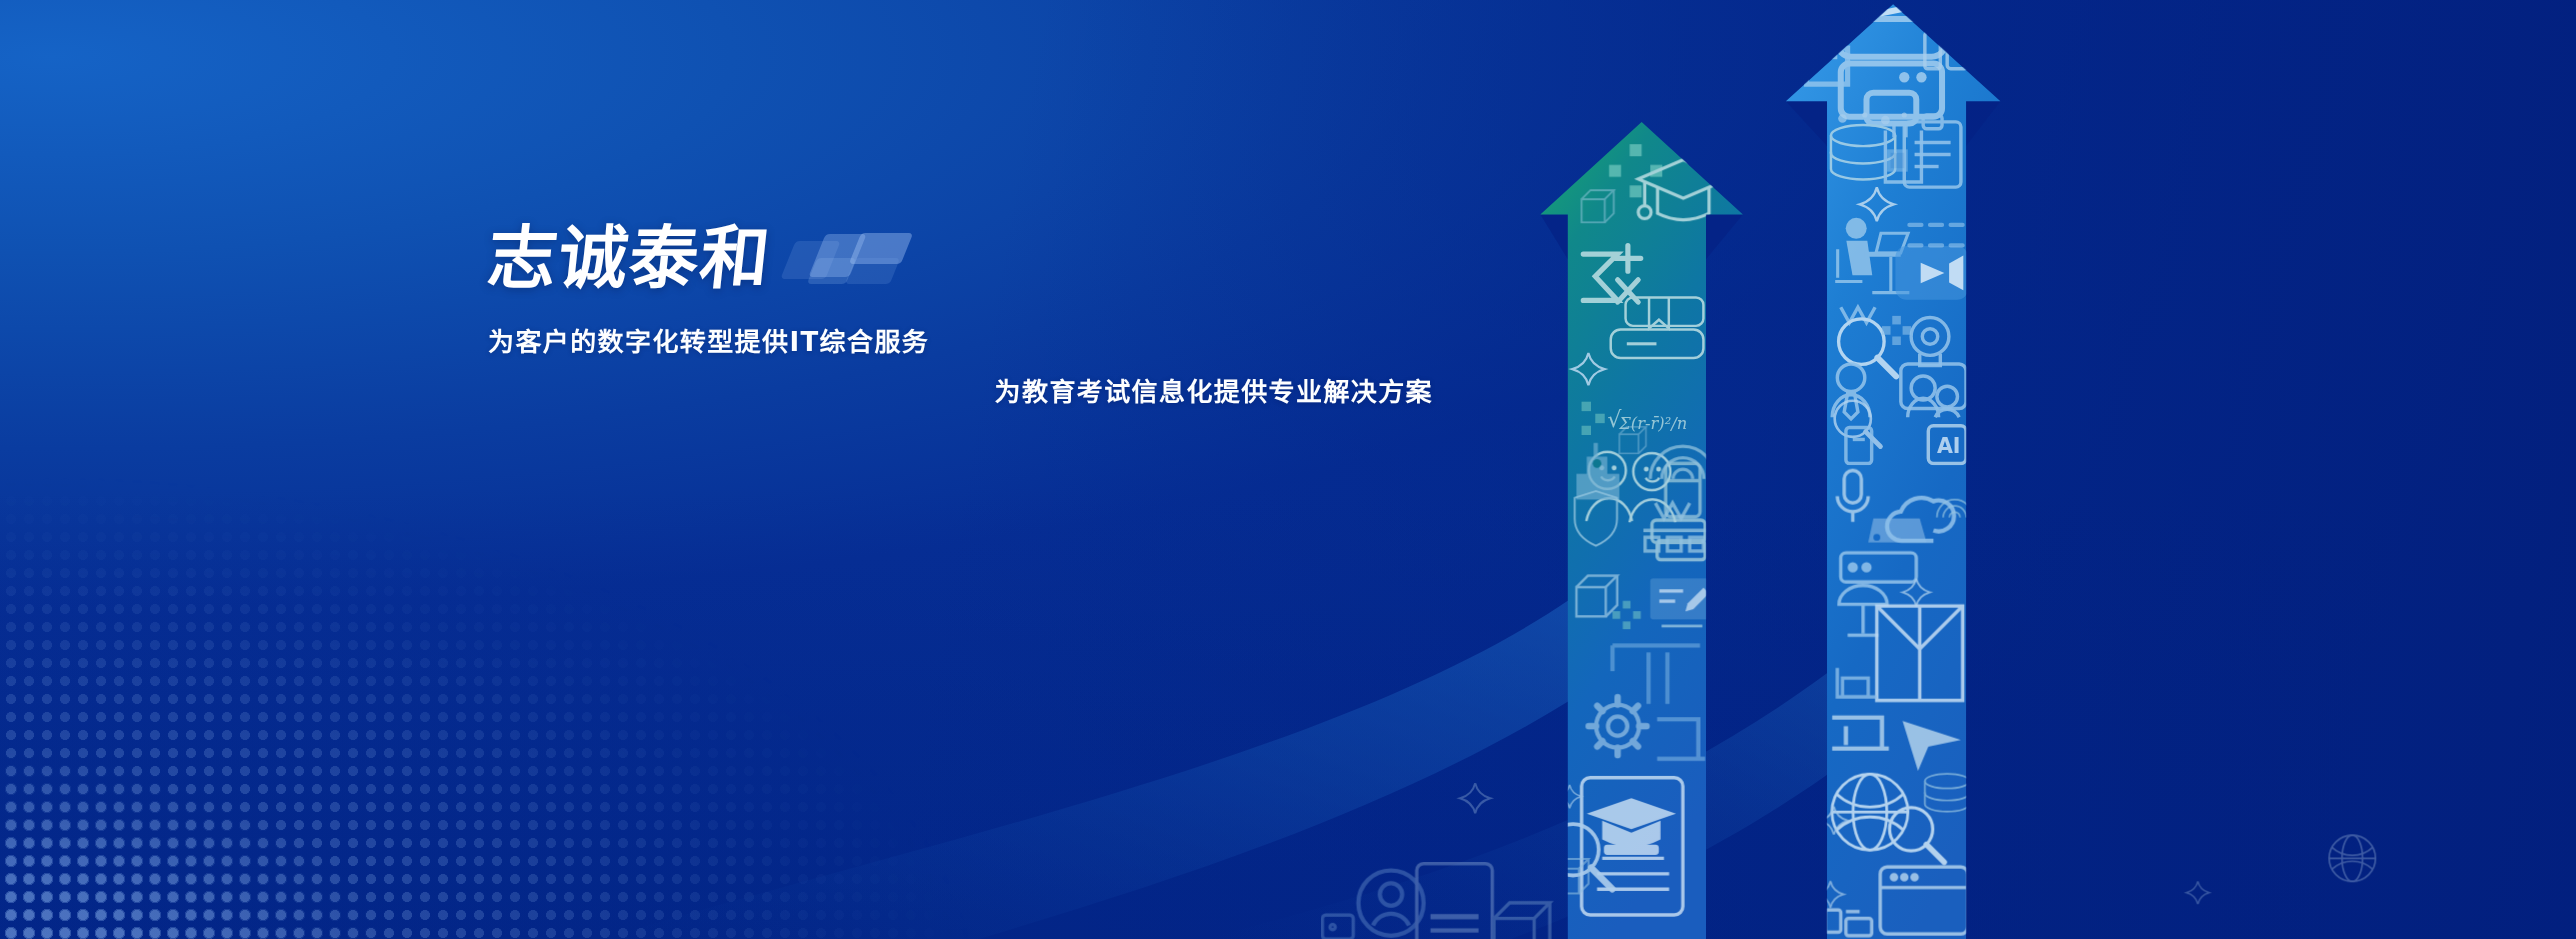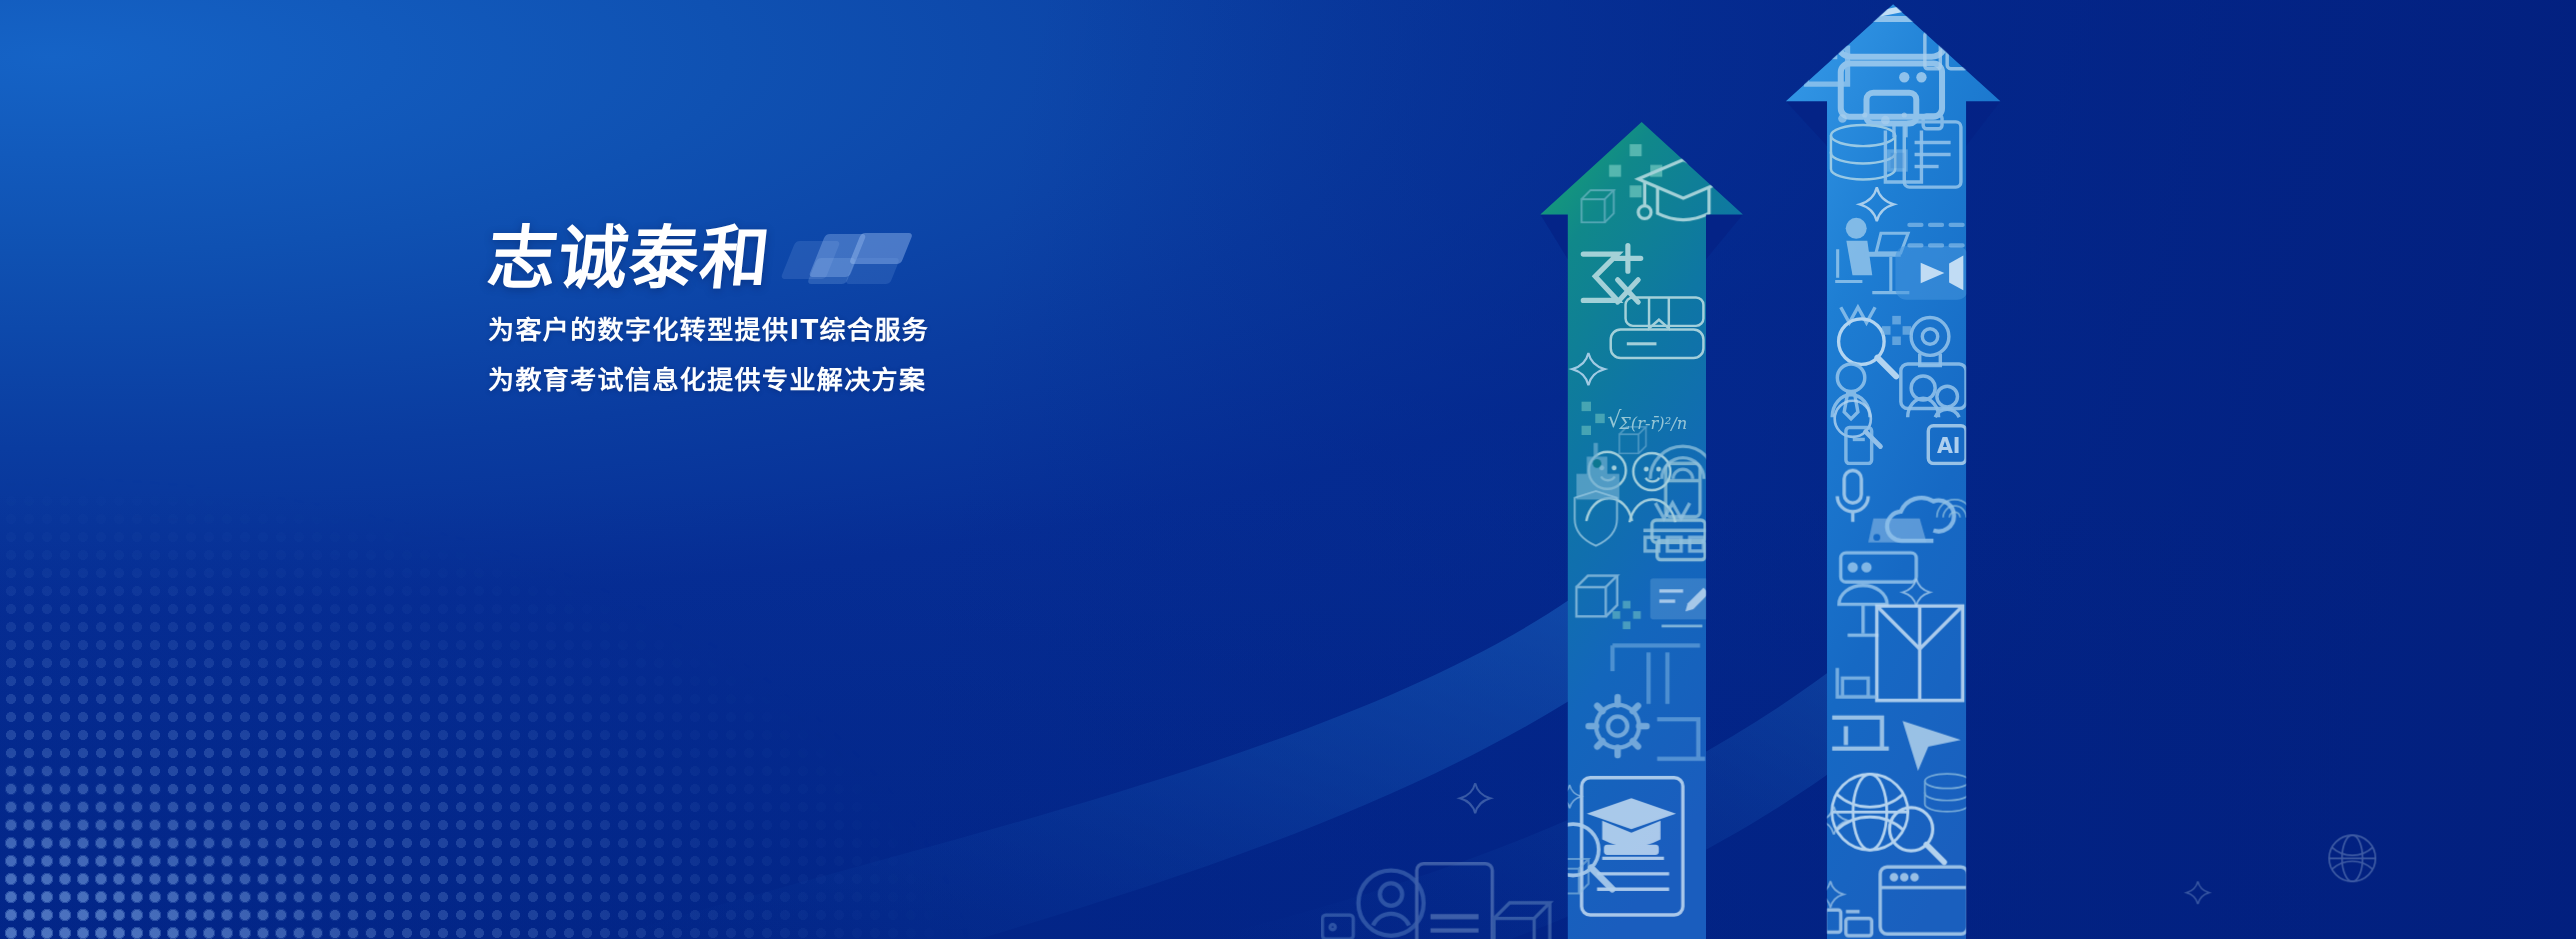--- a/index.html
+++ b/index.html
@@ -86,34 +86,34 @@
     transform: skewX(-22deg);
     border-radius: 4.3px;
   }
   .lm1 { left: 1.7px;   top: 12px; width: 45px;  height: 38px; background: rgba(150,185,240,0.16); }
   .lm2 { left: 31px;  top: 5.2px;  width: 41px;  height: 43px; background: rgba(160,195,245,0.34); }
   .lm3 { left: 26px;  top: 29px; width: 39px;  height: 26px; background: rgba(150,190,242,0.22); }
   .lm4 { left: 69px;  top: 3.4px;  width: 52px;  height: 31px; background: rgba(168,200,248,0.40); }
   .lm5 { left: 64px;  top: 29px; width: 45px;  height: 26px; background: rgba(120,165,230,0.20); }
 
   .tagline {
-    margin-top: 24px;
+    margin-top: 36px;
   }
   .tagline-line {
     font-family: "DejaVu Sans", "Liberation Sans", sans-serif;
     font-size: 26px;
     font-weight: 700;
     letter-spacing: 1.4px;
     color: #FDFEFF;
     line-height: 1;
     margin-bottom: 24px;
     white-space: nowrap;
     text-shadow: 0 0.9px 5.2px rgba(0,20,70,0.30);
   }
-  .tagline-line:last-child { margin-bottom: 0; }
+  .tagline-line:last-child { margin-bottom: 0; text-align: right; }
 
   
   .arrows {
     position: absolute;
     inset: 0;
     pointer-events: none;
   }
   .arrows svg { display: block; width: 2576px; height: 939px; }
 </style>
 </head>

